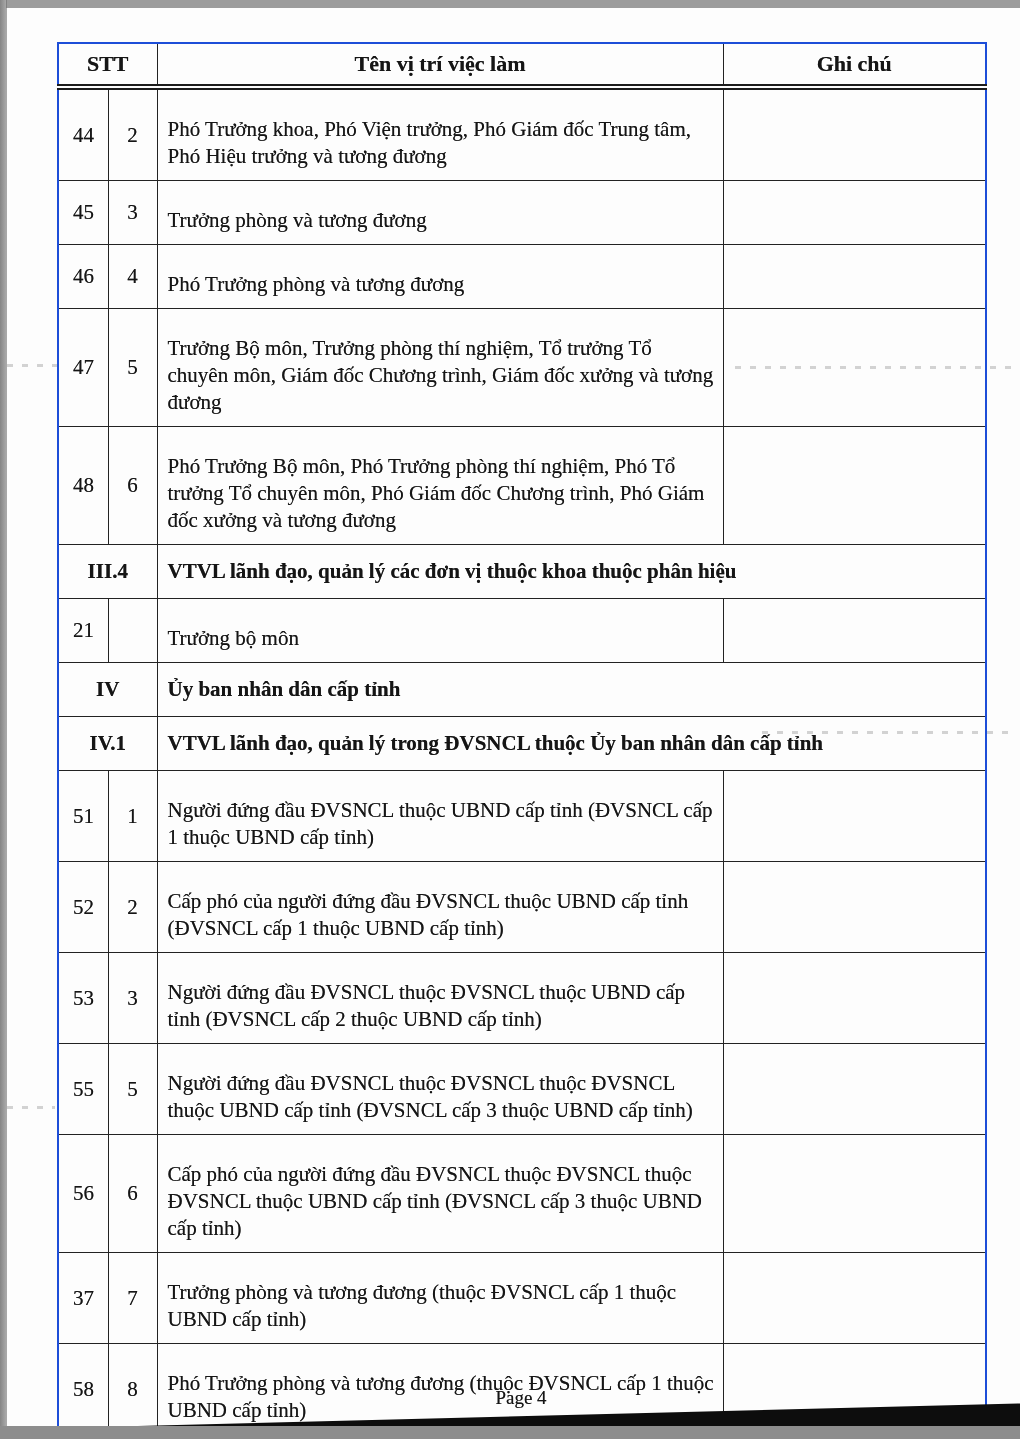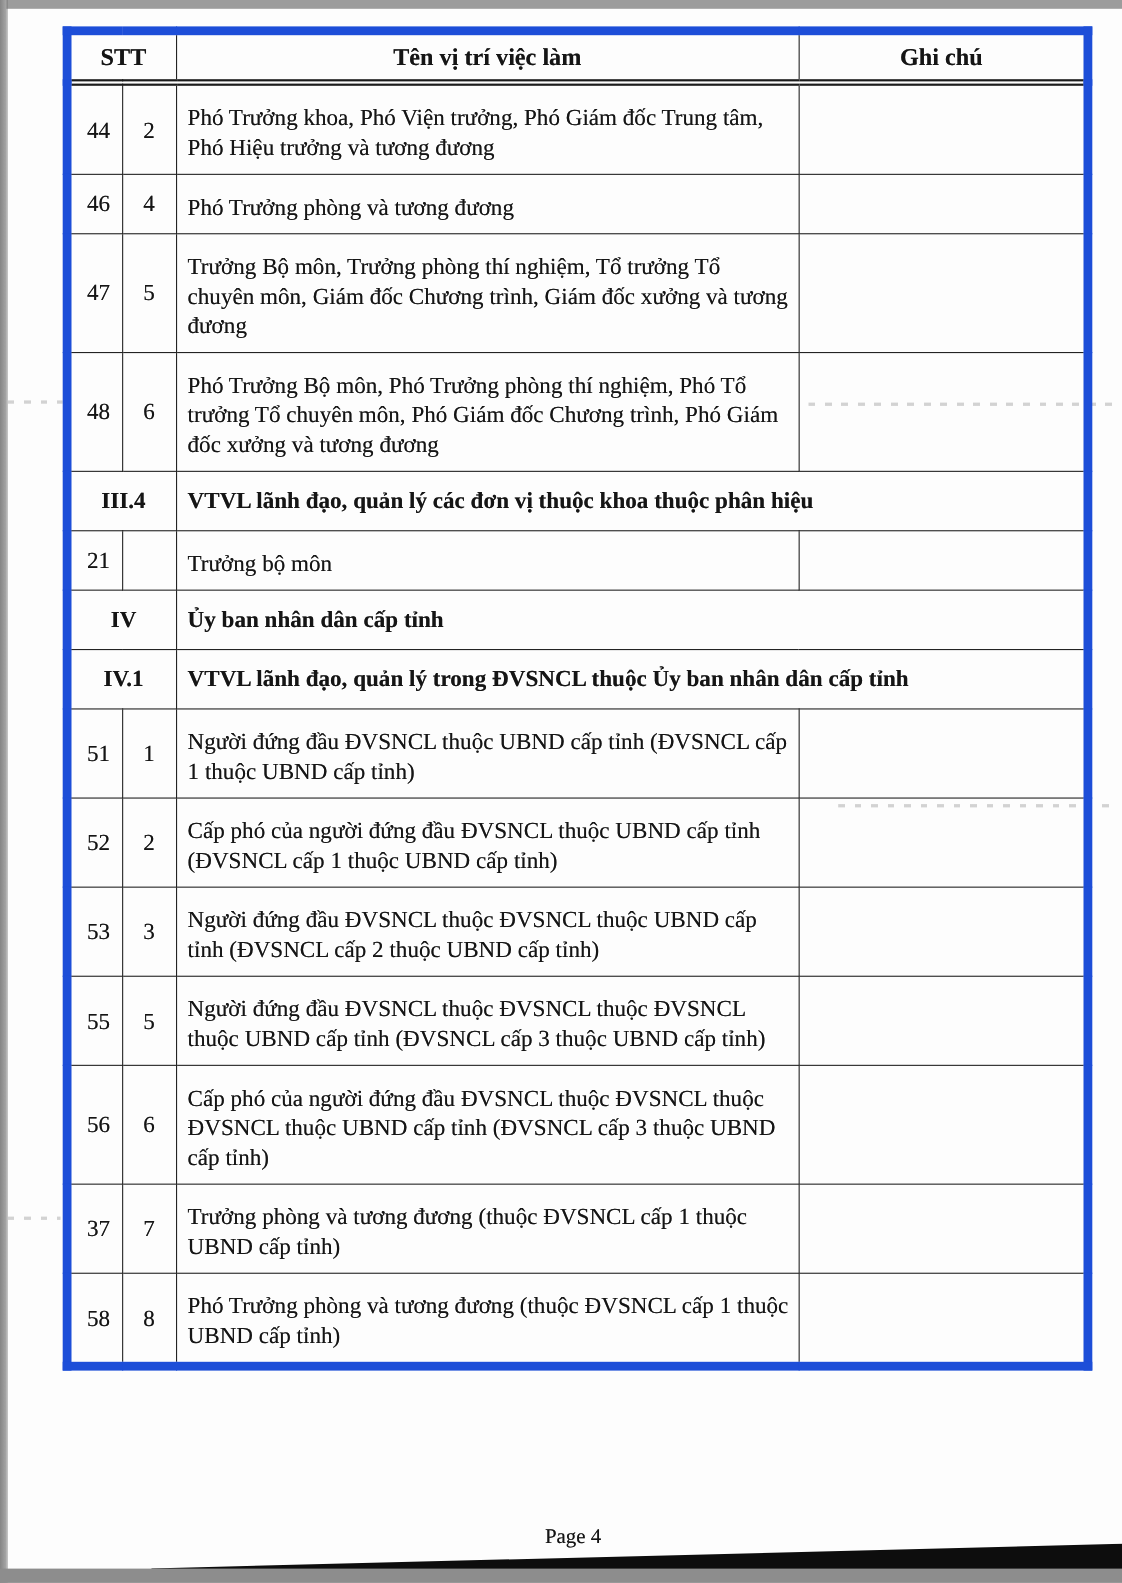--- a/index.html
+++ b/index.html
@@ -22,39 +22,39 @@
     clip-path:polygon(13.5% 96%,100% 16%,100% 100%,13.5% 100%);}
   .noise{position:absolute;height:3px;opacity:.45;
     background-image:repeating-linear-gradient(90deg,rgba(95,95,95,.6) 0 6px,transparent 6px 15px);}
   .n1{left:7px;top:364px;width:50px;}
   .n2{left:735px;top:366px;width:278px;}
   .n3{left:762px;top:731px;width:252px;}
   .n4{left:7px;top:1106px;width:48px;}
 
   
   table.doc{
-    position:absolute;left:57px;top:24px;width:928px;
+    position:absolute;left:57px;top:42px;width:928px;
     border-collapse:collapse;table-layout:fixed;
-    border:8px solid #1d4ed8;
+    border:2px solid #1d4ed8;
   }
   col.c1{width:50px;} col.c2{width:49px;} col.c3{width:566px;} col.c4{width:263px;}
   .doc th,.doc td{
     border:1.7px solid #232323;
     text-shadow:0 0 .6px rgba(25,25,25,.65);
   }
   .doc thead th{
     font-size:22px;font-weight:bold;text-align:center;
     padding:7px 4px;
     border-bottom:6px double #1c1c1c;
   }
   .doc tbody td{
     font-size:21px;line-height:27px;vertical-align:middle;
   }
   td.c-no,td.c-sub{text-align:center;padding:10px 14px;}
-  td.c-name{text-align:left;padding:16px 8px 10px 10px;}
+  td.c-name{text-align:left;padding:26px 8px 10px 10px;}
   td.c-note{padding:10px 4px;}
   tr.section-row td{font-weight:bold;}
   tr.section-row td.c-no{padding:13px 2px;}
   tr.section-row td.c-name{padding:13px 8px 13px 10px;}
 
   .footer{
     position:absolute;left:57px;top:1387px;width:928px;
     text-align:center;font-size:19px;
     text-shadow:0 0 .6px rgba(25,25,25,.6);
   }
@@ -84,20 +84,26 @@
         <th colspan="2">STT</th>
         <th>Tên vị trí việc làm</th>
         <th>Ghi chú</th>
       </tr>
     </thead>
     <tbody>
         <tr>
           <td class="c-no">44</td>
           <td class="c-sub">2</td>
           <td class="c-name">Phó Trưởng khoa, Phó Viện trưởng, Phó Giám đốc Trung tâm, Phó Hiệu trưởng và tương đương</td>
+          <td class="c-note"></td>
+        </tr>
+        <tr>
+          <td class="c-no">45</td>
+          <td class="c-sub">3</td>
+          <td class="c-name">Trưởng phòng và tương đương</td>
           <td class="c-note"></td>
         </tr>
         <tr>
           <td class="c-no">46</td>
           <td class="c-sub">4</td>
           <td class="c-name">Phó Trưởng phòng và tương đương</td>
           <td class="c-note"></td>
         </tr>
         <tr>
           <td class="c-no">47</td>

